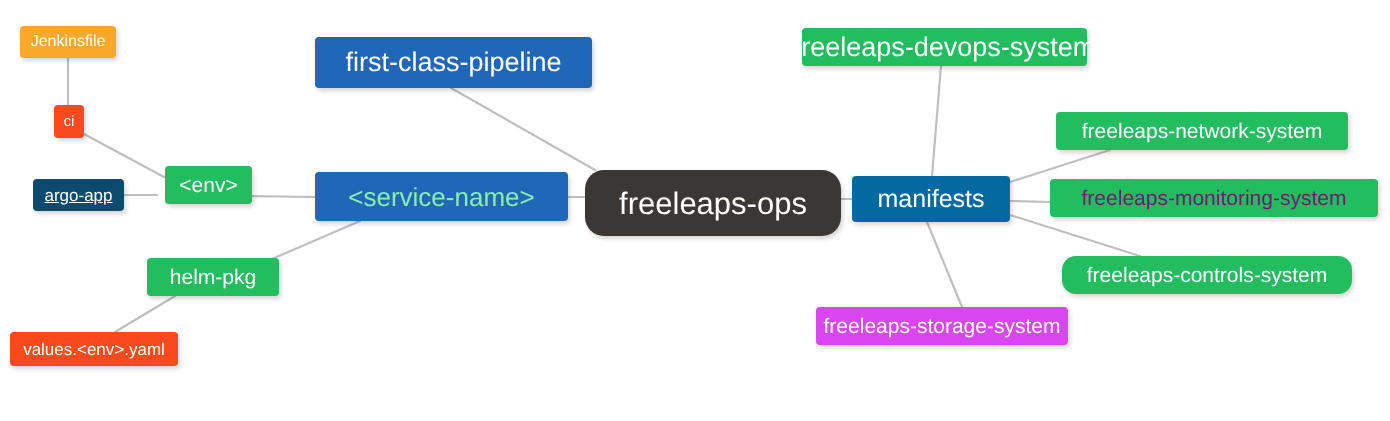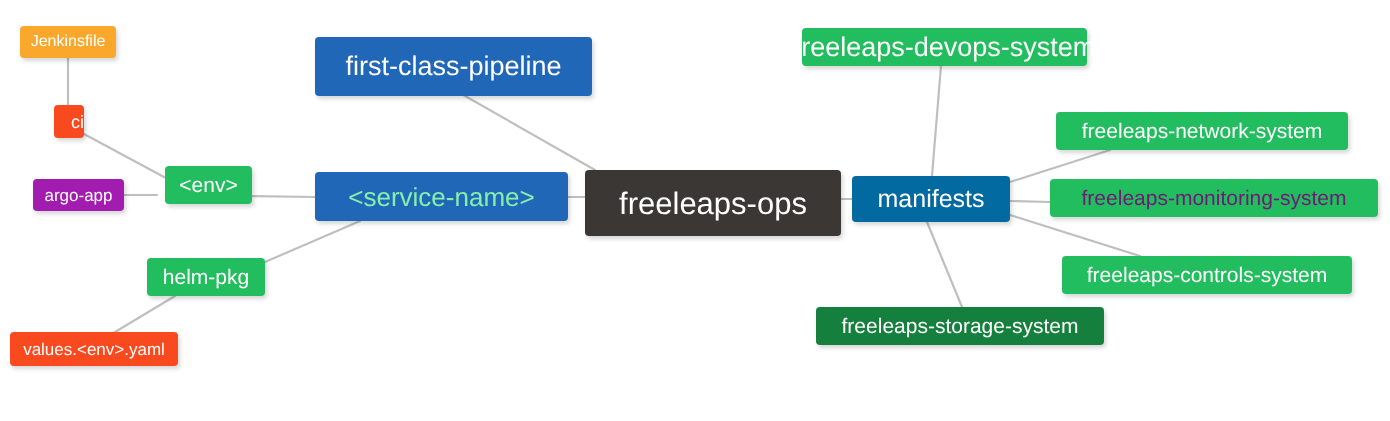--- a/index.html
+++ b/index.html
@@ -60,59 +60,59 @@
       <line x1="157" y1="195" x2="124" y2="195" stroke="#bfbfbf" stroke-width="2.2" stroke-linecap="round"></line>
       <line x1="68" y1="105" x2="68" y2="58" stroke="#bfbfbf" stroke-width="2.2" stroke-linecap="round"></line>
       <line x1="175" y1="296" x2="115" y2="332" stroke="#bfbfbf" stroke-width="2.2" stroke-linecap="round"></line>
       <line x1="932" y1="176" x2="941" y2="66" stroke="#bfbfbf" stroke-width="2.2" stroke-linecap="round"></line>
       <line x1="1010" y1="182" x2="1110" y2="150" stroke="#bfbfbf" stroke-width="2.2" stroke-linecap="round"></line>
       <line x1="1010" y1="201" x2="1050" y2="202" stroke="#bfbfbf" stroke-width="2.2" stroke-linecap="round"></line>
       <line x1="1010" y1="215" x2="1140" y2="256" stroke="#bfbfbf" stroke-width="2.2" stroke-linecap="round"></line>
       <line x1="927" y1="222" x2="962" y2="307" stroke="#bfbfbf" stroke-width="2.2" stroke-linecap="round"></line>
     </svg>
   <div id="node-layer">
-      <div class="node" style="left: 585px; top: 170px; width: 256px; height: 66px; background: rgb(59, 55, 52); font-size: 31px; color: rgb(255, 255, 255);">
+      <div class="node" style="left: 585px; top: 170px; width: 256px; height: 66px; background: rgb(59, 55, 52); font-size: 31px; color: rgb(255, 255, 255); border-radius: 19px;">
         <span class="node-label">freeleaps-ops</span>
       </div>
-      <div class="node" style="left: 315px; top: 37px; width: 277px; height: 59px; background: rgb(33, 103, 184); font-size: 27px; color: rgb(255, 255, 255);">
+      <div class="node" style="left: 315px; top: 37px; width: 277px; height: 51px; background: rgb(33, 103, 184); font-size: 27px; color: rgb(255, 255, 255);">
         <span class="node-label">first-class-pipeline</span>
       </div>
       <div class="node" style="left: 315px; top: 172px; width: 253px; height: 49px; background: rgb(33, 103, 184); font-size: 26px; color: #86efac;">
         <span class="node-label">&lt;service-name&gt;</span>
       </div>
       <div class="node" style="left: 852px; top: 176px; width: 158px; height: 46px; background: #0369a1; font-size: 25px; color: rgb(255, 255, 255);">
         <span class="node-label">manifests</span>
       </div>
       <div class="node" style="left: 157px; top: 166px; width: 87px; height: 38px; background: rgb(34, 189, 94); font-size: 21px; color: rgb(255, 255, 255); margin-left: 8px;">
         <span class="node-label">&lt;env&gt;</span>
       </div>
-      <div class="node" style="left: 147px; top: 258px; width: 118px; height: 38px; background: rgb(34, 189, 94); font-size: 21px; color: rgb(255, 255, 255);">
+      <div class="node" style="left: 147px; top: 258px; width: 132px; height: 38px; background: rgb(34, 189, 94); font-size: 21px; color: rgb(255, 255, 255);">
         <span class="node-label">helm-pkg</span>
       </div>
       <div class="node" style="left: 20px; top: 26px; width: 96px; height: 32px; background: rgb(249, 168, 43); font-size: 16px; color: rgb(255, 255, 255);">
         <span class="node-label">Jenkinsfile</span>
       </div>
-      <div class="node" style="left: 54px; top: 105px; width: 30px; height: 33px; background: rgb(249, 73, 30); font-size: 18px; color: rgb(255, 255, 255); justify-content: flex-end;">
+      <div class="node" style="left: 54px; top: 105px; width: 30px; height: 33px; background: rgb(249, 73, 30); font-size: 15px; color: rgb(255, 255, 255);">
         <span class="node-label">ci</span>
       </div>
-      <div class="node" style="left: 33px; top: 179px; width: 91px; height: 32px; background: #a21caf; font-size: 17px; color: rgb(255, 255, 255);">
+      <div class="node" style="left: 33px; top: 179px; width: 91px; height: 32px; background: #0c4a6e; font-size: 17px; color: rgb(255, 255, 255); text-decoration: underline;">
         <span class="node-label">argo-app</span>
       </div>
       <div class="node" style="left: 10px; top: 332px; width: 168px; height: 34px; background: rgb(249, 73, 30); font-size: 17px; color: rgb(255, 255, 255);">
         <span class="node-label">values.&lt;env&gt;.yaml</span>
       </div>
       <div class="node" style="left: 802px; top: 28px; width: 285px; height: 38px; background: rgb(34, 189, 94); font-size: 27px; color: rgb(255, 255, 255);">
         <span class="node-label">freeleaps-devops-system</span>
       </div>
       <div class="node" style="left: 1056px; top: 112px; width: 292px; height: 38px; background: rgb(34, 189, 94); font-size: 21px; color: rgb(255, 255, 255);">
         <span class="node-label">freeleaps-network-system</span>
       </div>
       <div class="node" style="left: 1050px; top: 179px; width: 328px; height: 38px; background: rgb(34, 189, 94); font-size: 21px; color: #701a75;">
         <span class="node-label">freeleaps-monitoring-system</span>
       </div>
-      <div class="node" style="left: 1062px; top: 256px; width: 290px; height: 38px; background: rgb(34, 189, 94); font-size: 21px; color: rgb(255, 255, 255);">
+      <div class="node" style="left: 1062px; top: 256px; width: 290px; height: 38px; background: rgb(34, 189, 94); font-size: 21px; color: rgb(255, 255, 255); border-radius: 14px;">
         <span class="node-label">freeleaps-controls-system</span>
       </div>
-      <div class="node" style="left: 816px; top: 307px; width: 288px; height: 38px; background: #15803d; font-size: 21px; color: rgb(255, 255, 255);">
+      <div class="node" style="left: 816px; top: 307px; width: 252px; height: 38px; background: #d946ef; font-size: 21px; color: rgb(255, 255, 255);">
         <span class="node-label">freeleaps-storage-system</span>
       </div>
     </div>
 </div>
 
 </body></html>

